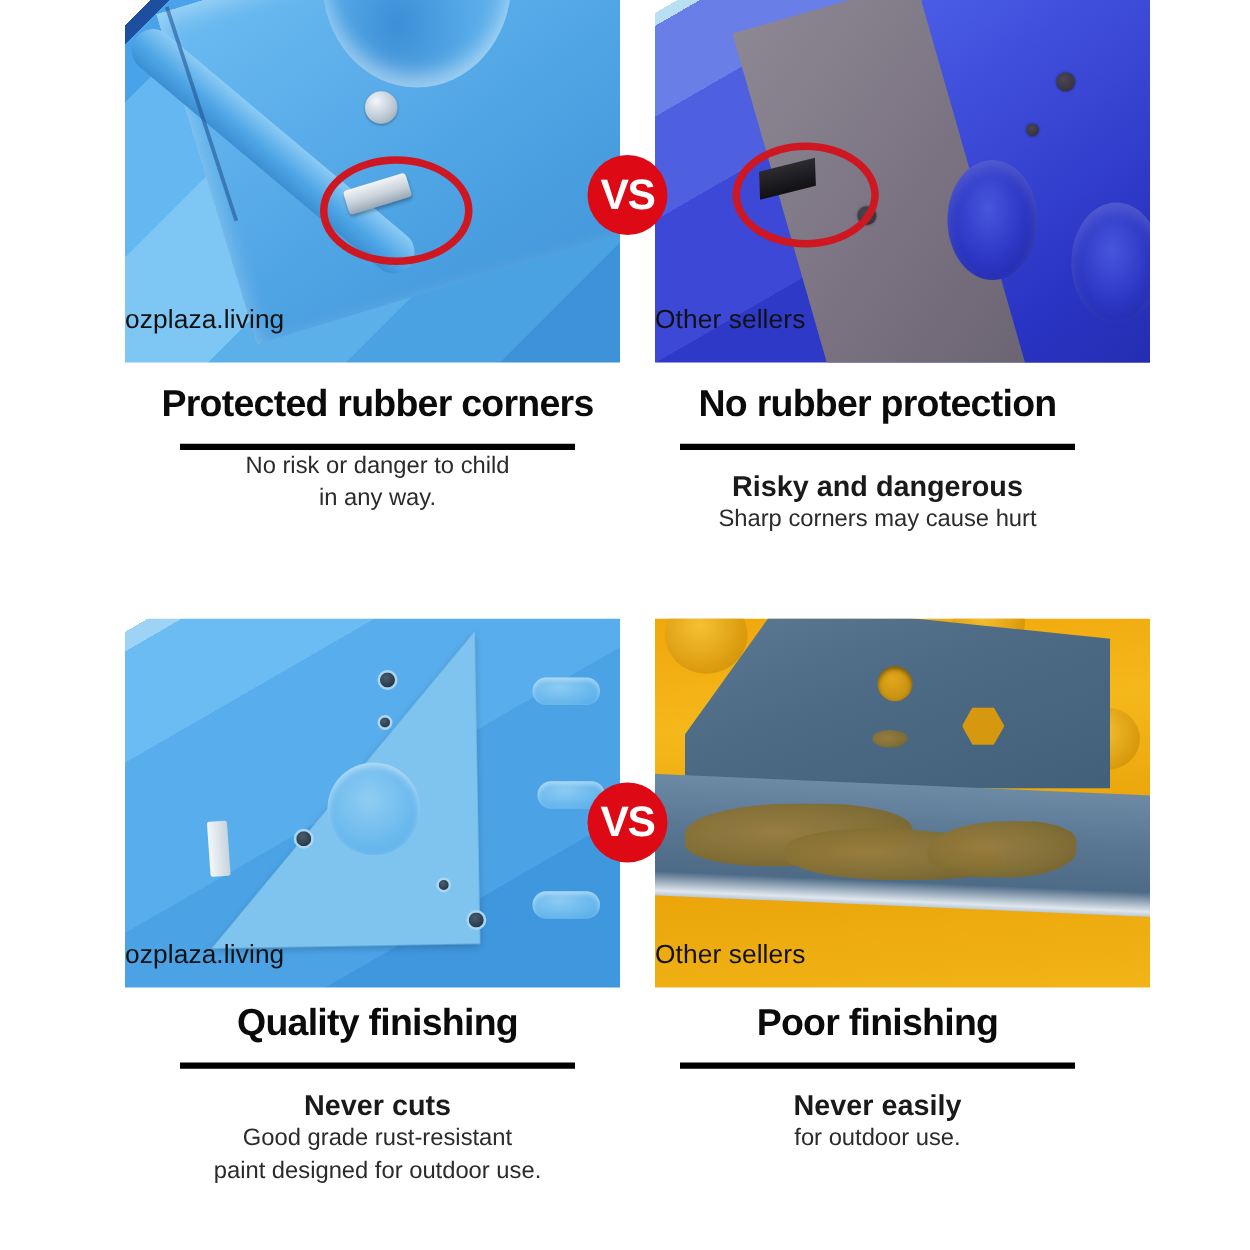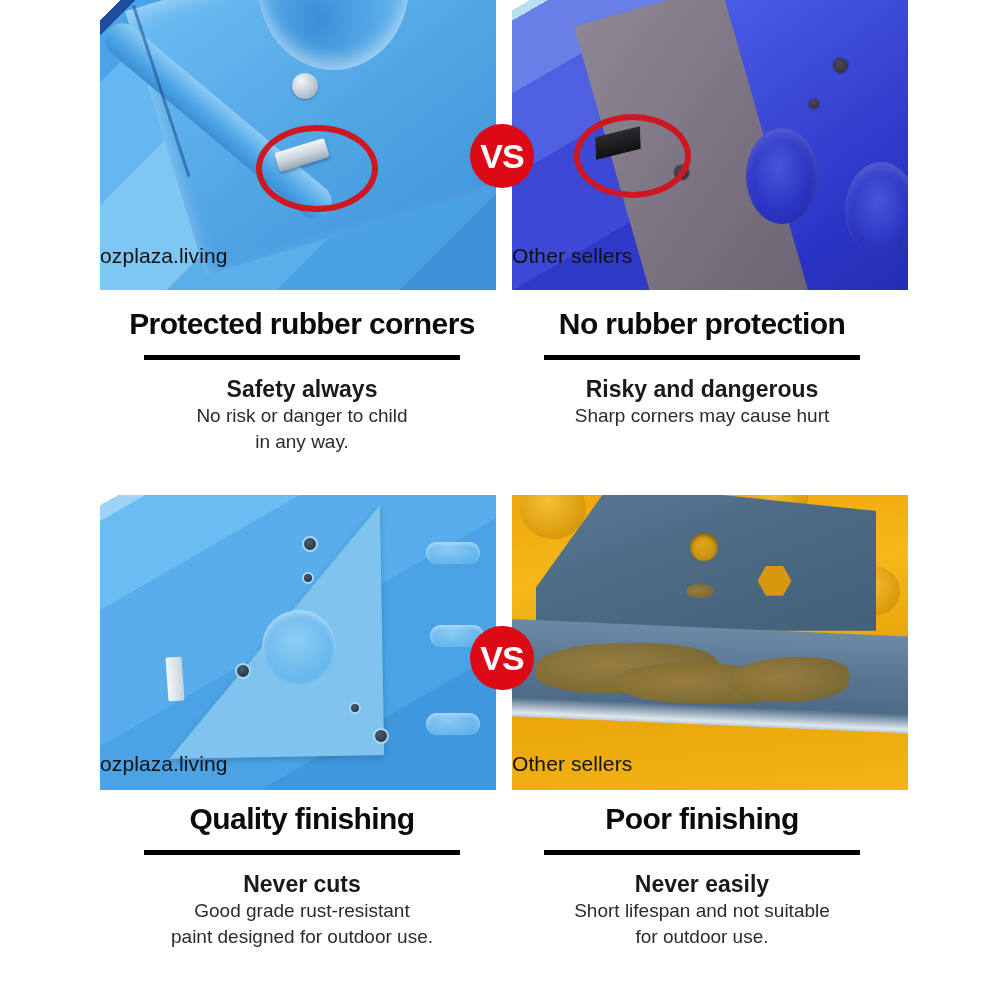--- a/index.html
+++ b/index.html
@@ -32,21 +32,21 @@
   .row-top    { top: 0px;   height: 495px; }
   .row-bottom { top: 495px; height: 505px; }
 
   
   .photo {
     position: absolute;
     overflow: hidden;
     background: #ffffff;
   }
   .photo-left  { left: 100px; width: 396px; }
-  .photo-right { left: 512px; width: 396px; }
+  .photo-right { left: 524px; width: 396px; }
   .row-top .photo    { top: 0px;  height: 290px; }
   .row-bottom .photo { top: 0px;  height: 295px; }
 
   .photo-caption {
     position: absolute;
     left: 0;
     width: 100%;
     font-family: "Liberation Sans", sans-serif;
     font-size: 21px;
     color: #111111;
@@ -374,21 +374,20 @@
       </div>
       <div class="annot-ellipse" style="left:62px; top:114px; width:105px; height:72px;"></div>
       <div class="photo-caption">Other sellers</div>
     </div>
 
     <div class="vs-badge" style="left:470px; top:124px;">VS</div>
 
     <div class="text-block tb-left">
       <div class="tb-title">Protected rubber corners</div>
       <div class="tb-rule"></div>
-      <div class="tb-sub">Safety always</div>
       <div class="tb-desc">No risk or danger to child</div>
       <div class="tb-desc" style="margin-top:0;">in any way.</div>
     </div>
 
     <div class="text-block tb-right">
       <div class="tb-title">No rubber protection</div>
       <div class="tb-rule"></div>
       <div class="tb-sub">Risky and dangerous</div>
       <div class="tb-desc">Sharp corners may cause hurt</div>
     </div>
@@ -437,18 +436,17 @@
       <div class="tb-rule"></div>
       <div class="tb-sub">Never cuts</div>
       <div class="tb-desc">Good grade rust-resistant</div>
       <div class="tb-desc" style="margin-top:0;">paint designed for outdoor use.</div>
     </div>
 
     <div class="text-block tb-right">
       <div class="tb-title">Poor finishing</div>
       <div class="tb-rule"></div>
       <div class="tb-sub">Never easily</div>
-      <div class="tb-desc">Short lifespan and not suitable</div>
       <div class="tb-desc" style="margin-top:0;text-align:center;">for outdoor use.</div>
     </div>
   </div>
 
 </div>
 
 </body></html>

